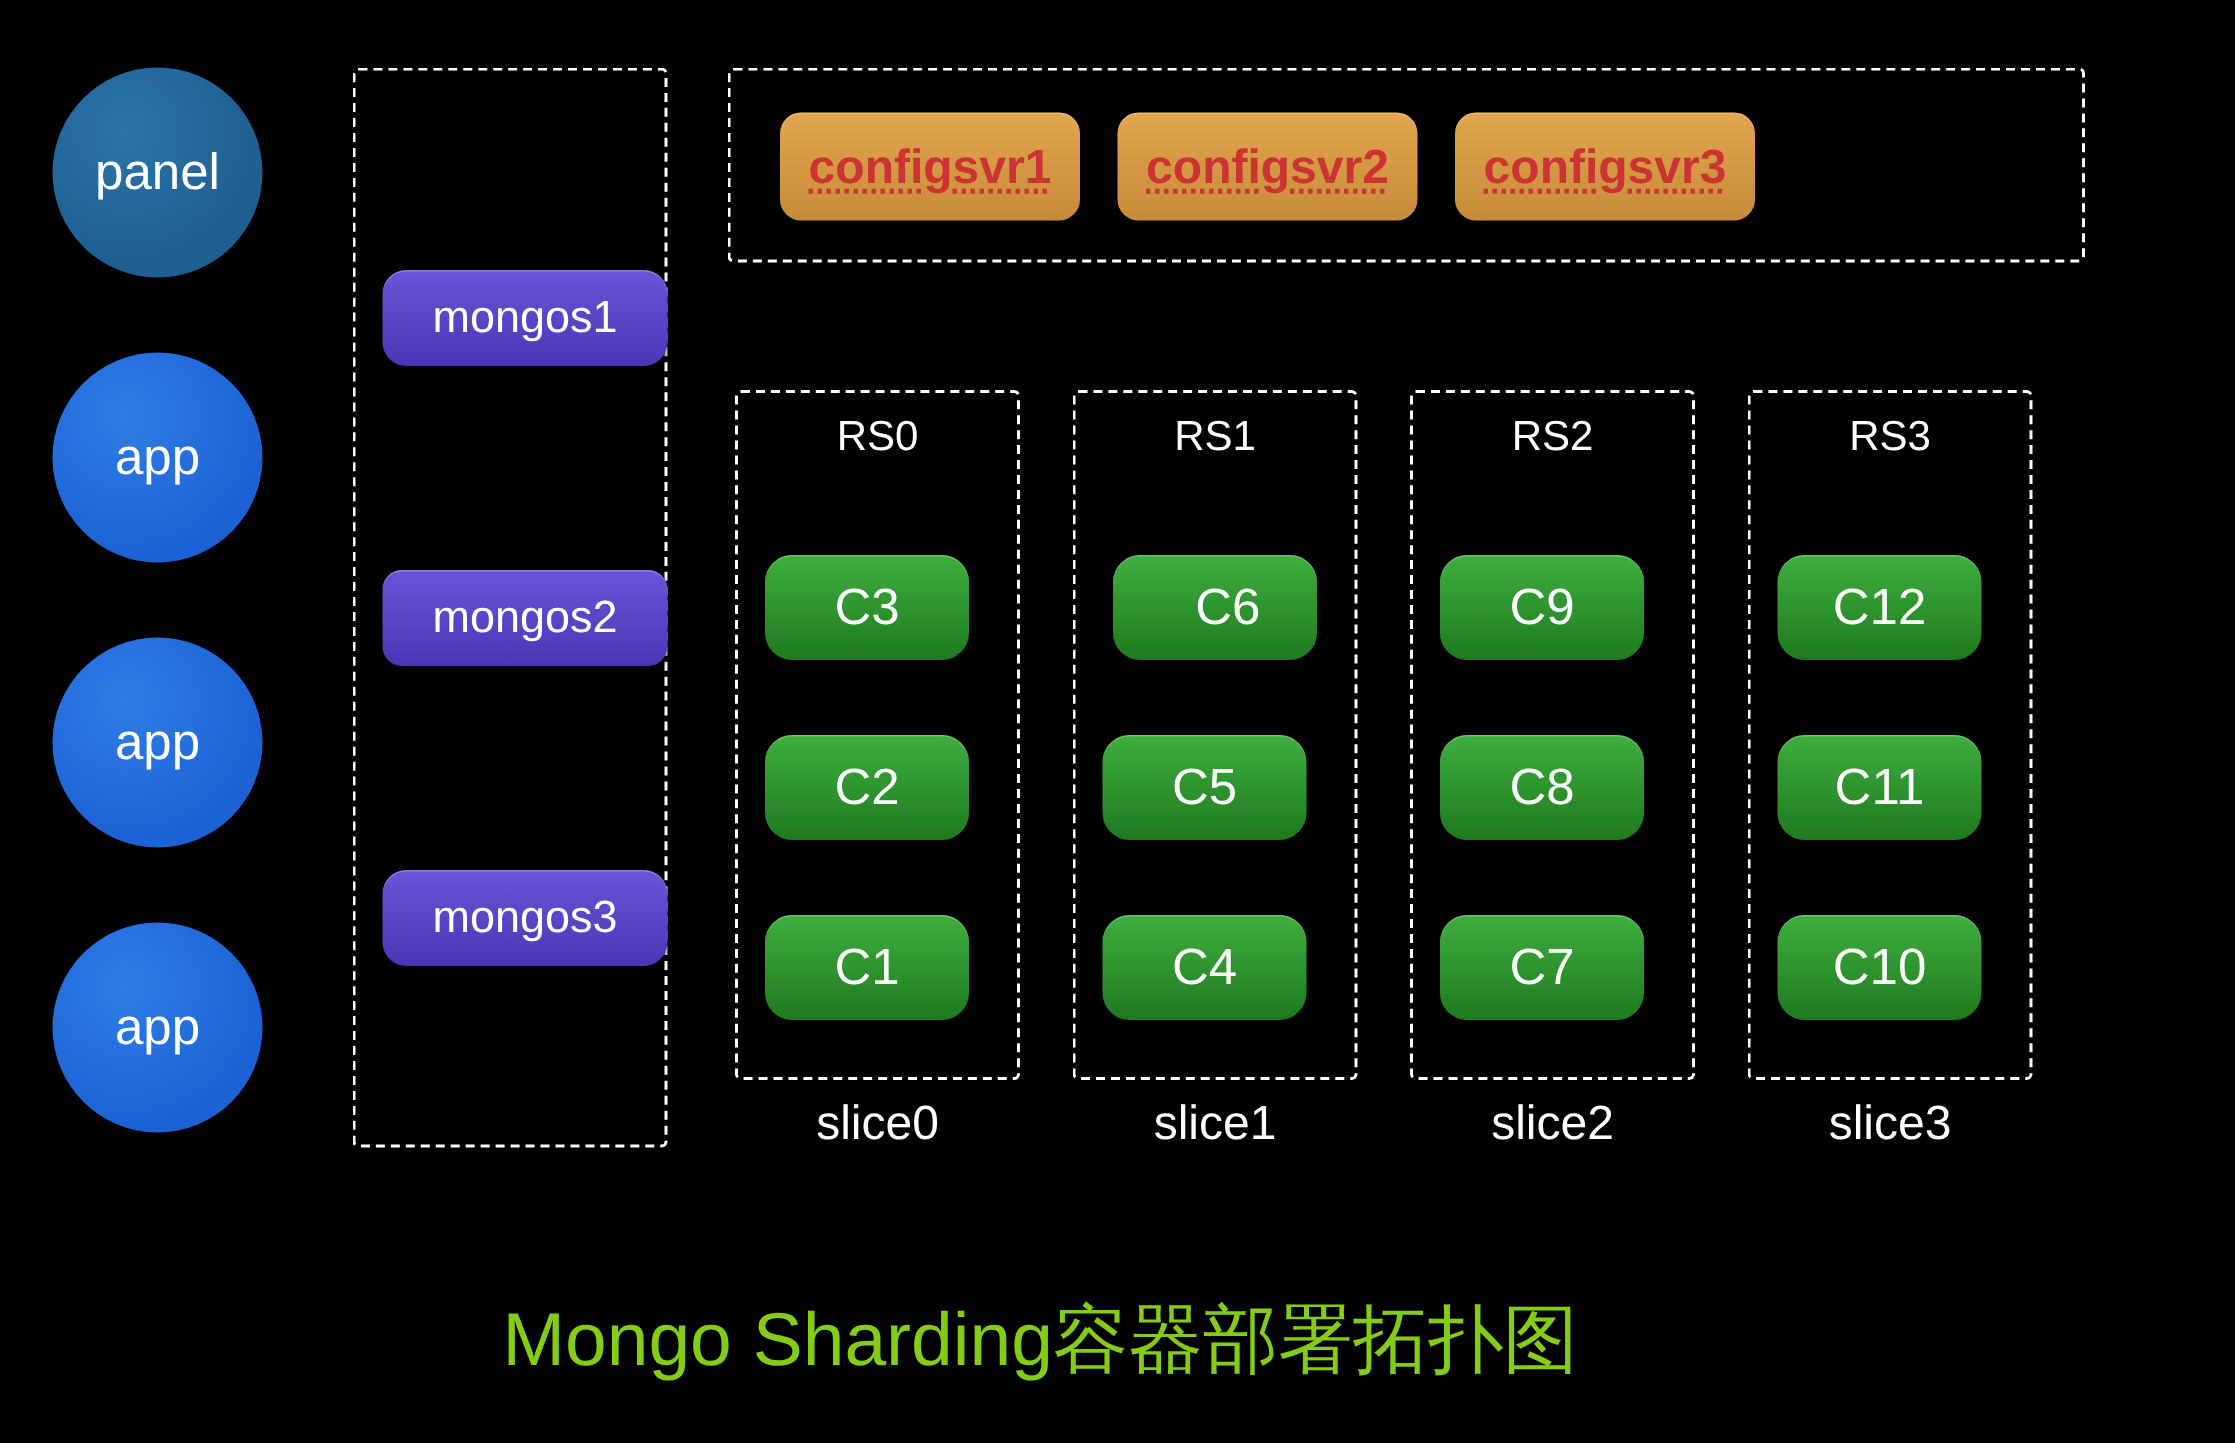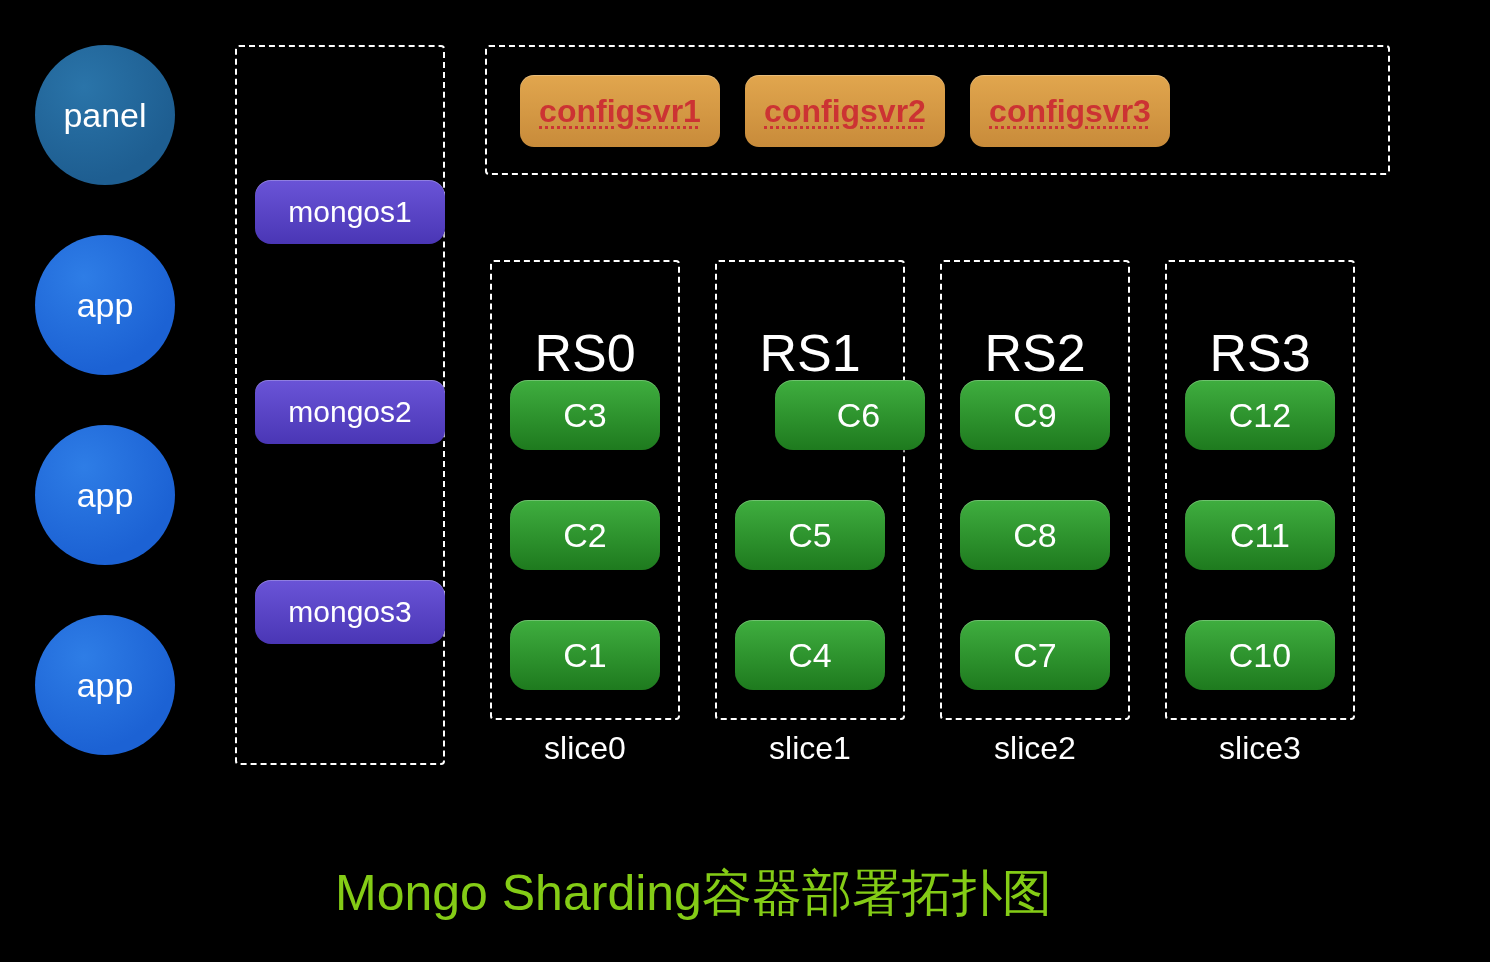--- a/index.html
+++ b/index.html
@@ -72,40 +72,38 @@
     font-size: 32px;
     color: #c33;
     text-decoration: underline dotted #c33;
     text-underline-offset: 4px;
     font-weight: bold;
   }
 
   
   .rs-title {
     position: absolute;
-    font-size: 52px;
+    font-size: 28px;
     color: #fff;
     width: 180px;
     text-align: center;
-    margin-top: 48px;
   }
 
   
   .node {
     position: absolute;
-    width: 150px;
+    width: 136px;
     height: 70px;
     border-radius: 18px;
     background: linear-gradient(to bottom, #3fae3f, #1e7a1e);
     box-shadow: inset 0 1px 0 rgba(255,255,255,.25), 0 2px 4px rgba(0,0,0,.6);
     display: flex;
     align-items: center;
     justify-content: center;
     font-size: 34px;
-    margin-top: 10px;
   }
 
   
   .slice-label {
     position: absolute;
     font-size: 32px;
     color: #fff;
     width: 180px;
     text-align: center;
   }
@@ -145,21 +143,21 @@
 
 <div class="dashed" style="left:490px; top:260px; width:190px; height:460px;"></div>
 <div class="rs-title" style="left:495px; top:275px;">RS0</div>
 <div class="node" style="left:510px; top:370px;">C3</div>
 <div class="node" style="left:510px; top:490px;">C2</div>
 <div class="node" style="left:510px; top:610px;">C1</div>
 <div class="slice-label" style="left:495px; top:730px;">slice0</div>
 
 <div class="dashed" style="left:715px; top:260px; width:190px; height:460px;"></div>
 <div class="rs-title" style="left:720px; top:275px;">RS1</div>
-<div class="node" style="left:775px; top:370px;padding-left:17px;">C6</div>
+<div class="node" style="left:742px; top:370px;padding-left:17px;">C6</div>
 <div class="node" style="left:735px; top:490px;">C5</div>
 <div class="node" style="left:735px; top:610px;">C4</div>
 <div class="slice-label" style="left:720px; top:730px;">slice1</div>
 
 <div class="dashed" style="left:940px; top:260px; width:190px; height:460px;"></div>
 <div class="rs-title" style="left:945px; top:275px;">RS2</div>
 <div class="node" style="left:960px; top:370px;">C9</div>
 <div class="node" style="left:960px; top:490px;">C8</div>
 <div class="node" style="left:960px; top:610px;">C7</div>
 <div class="slice-label" style="left:945px; top:730px;">slice2</div>

